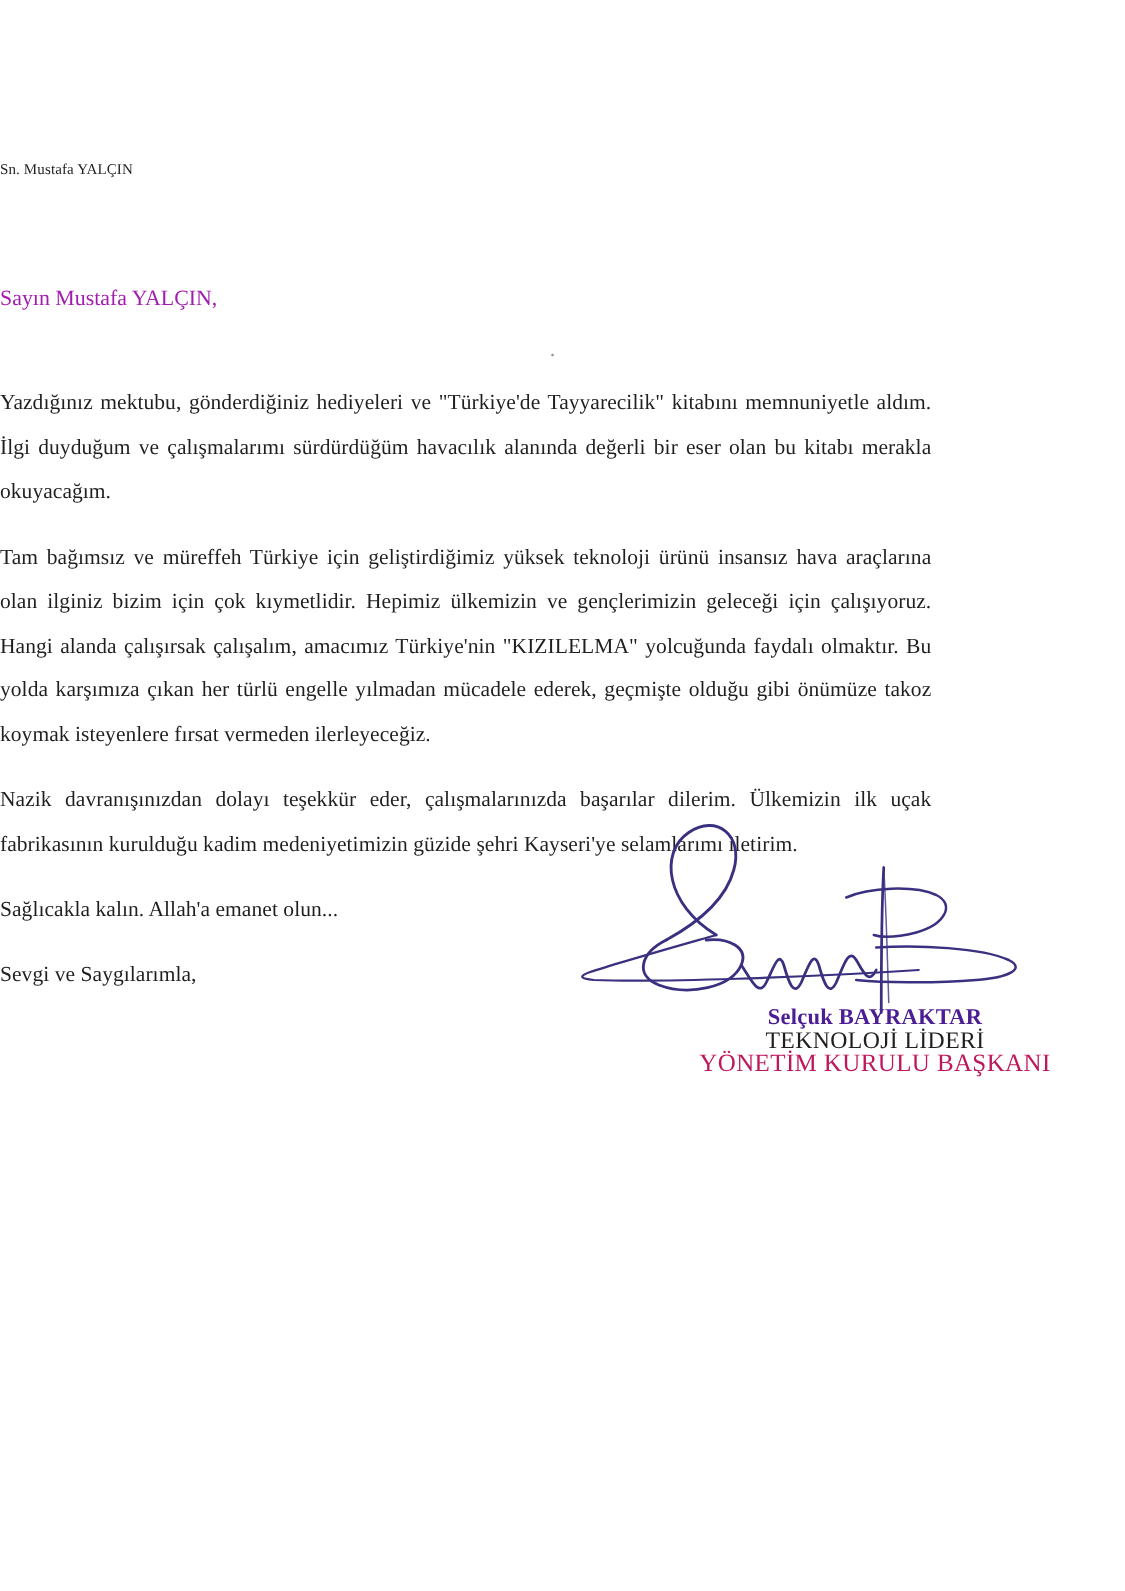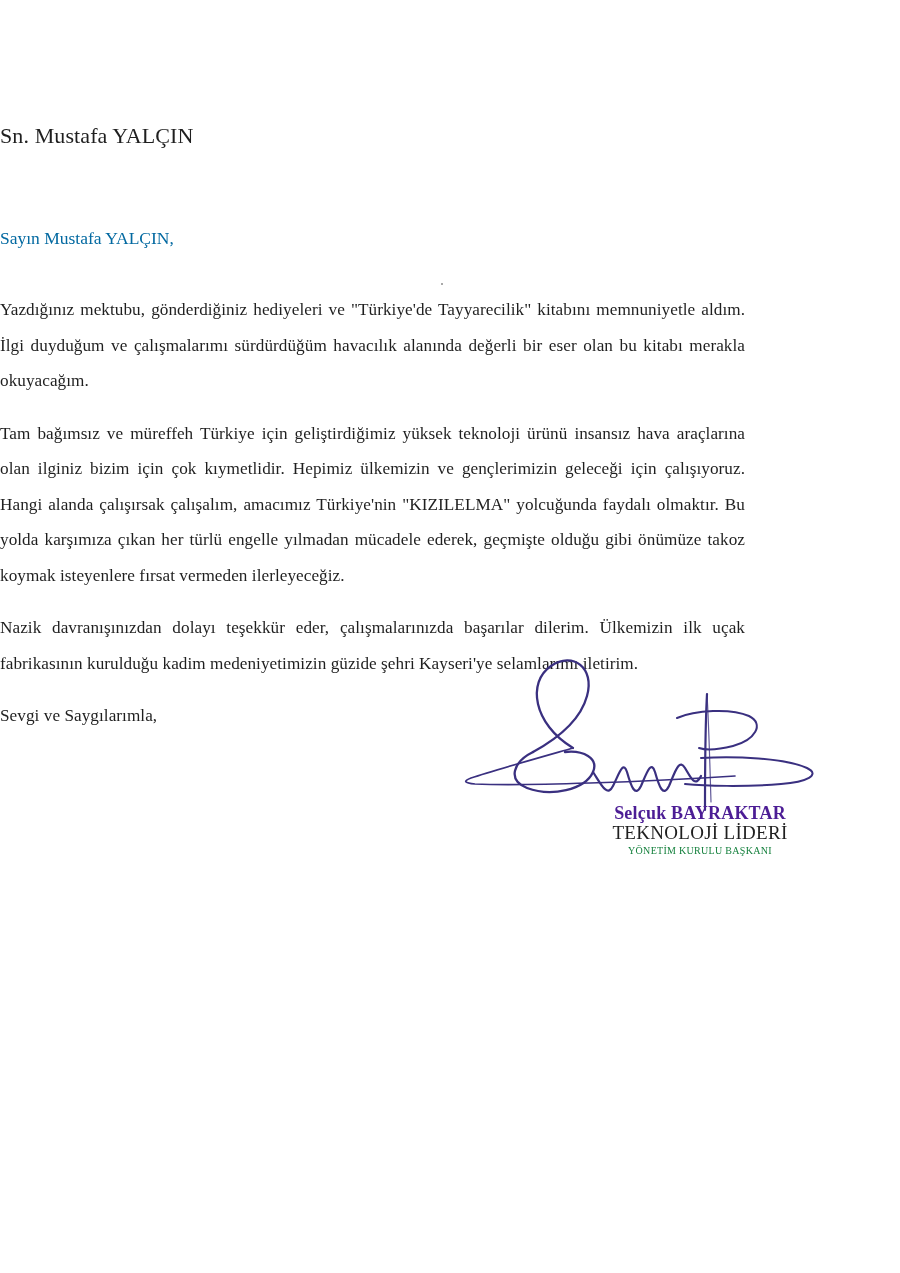--- a/index.html
+++ b/index.html
@@ -18,50 +18,50 @@
   }
 
   
   .recipient {
     position: absolute;
     left: 0;
     top: 118px;
     width: 480px;
   }
   .recipient .line {
-    font-size: 22px;
+    font-size: 12px;
     line-height: 35px;
     letter-spacing: 0.1px;
     color: #1f1f1f;
   }
 
   
   .salutation {
     position: absolute;
     left: 0;
     top: 224px;
     font-size: 17.5px;
     line-height: 28px;
-    color: #0369a1;
+    color: #a21caf;
   }
 
   
   .body {
     position: absolute;
     left: 0;
     top: 288px;
     width: 745px;
   }
   .para {
     text-align: justify;
     text-justify: inter-word;
     font-size: 17.2px;
     line-height: 35.5px;
     color: #1f1f1f;
-    margin: 4px 0 17px 0;
+    margin: 16px 0 17px 0;
     letter-spacing: 0.05px;
   }
   .para:last-child { margin-bottom: 0; }
   .para.tight { margin-bottom: 16px; }
   .para.noj { text-align: left; }
 
   
   .speck {
     position: absolute;
     left: 441px;
@@ -96,23 +96,23 @@
     color: #4c1d95;
     line-height: 22px;
   }
   .sig-title {
     font-size: 19px;
     letter-spacing: 0.3px;
     color: #1f1f1f;
     line-height: 18px;
   }
   .sig-title2 {
-    font-size: 10px;
+    font-size: 20px;
     letter-spacing: 0.3px;
-    color: #15803d;
+    color: #be185d;
     line-height: 18px;
     text-align: center;
   }
 </style>
 </head>
 <body>
 
 <div class="page">
 
   <div class="recipient">
@@ -120,20 +120,21 @@
   </div>
 
   <div class="salutation">Sayın Mustafa YALÇIN,</div>
 
   <div class="speck"></div>
 
   <div class="body">
     <p class="para">Yazdığınız mektubu,  gönderdiğiniz hediyeleri ve "Türkiye'de Tayyarecilik" kitabını memnuniyetle aldım. İlgi duyduğum ve çalışmalarımı sürdürdüğüm havacılık alanında değerli bir eser olan bu kitabı merakla okuyacağım.</p>
     <p class="para">Tam bağımsız ve müreffeh Türkiye için geliştirdiğimiz yüksek teknoloji ürünü insansız hava araçlarına olan ilginiz bizim için çok kıymetlidir. Hepimiz ülkemizin ve gençlerimizin geleceği için çalışıyoruz. Hangi alanda çalışırsak çalışalım, amacımız Türkiye'nin "KIZILELMA" yolcuğunda faydalı olmaktır. Bu yolda karşımıza çıkan her türlü engelle yılmadan mücadele ederek, geçmişte olduğu gibi önümüze takoz koymak isteyenlere fırsat vermeden ilerleyeceğiz.</p>
     <p class="para">Nazik davranışınızdan dolayı teşekkür eder, çalışmalarınızda başarılar dilerim. Ülkemizin ilk uçak fabrikasının kurulduğu kadim medeniyetimizin güzide şehri Kayseri'ye selamlarımı iletirim.</p>
+    <p class="para noj tight">Sağlıcakla kalın. Allah'a emanet olun...</p>
     <p class="para noj">Sevgi ve Saygılarımla,</p>
   </div>
 
   <div class="sig-wrap">
     <svg width="390" height="165" viewBox="0 0 390 165" fill="none" xmlns="http://www.w3.org/2000/svg" aria-hidden="true">
       <g stroke="#3a3080" fill="none" stroke-linecap="round" stroke-linejoin="round">
 
         <path d="M118 96 C 78 72, 72 30, 96 14 C 118 -1, 140 16, 132 44
                  C 125 70, 100 88, 78 100" stroke-width="2.3"></path>
 

